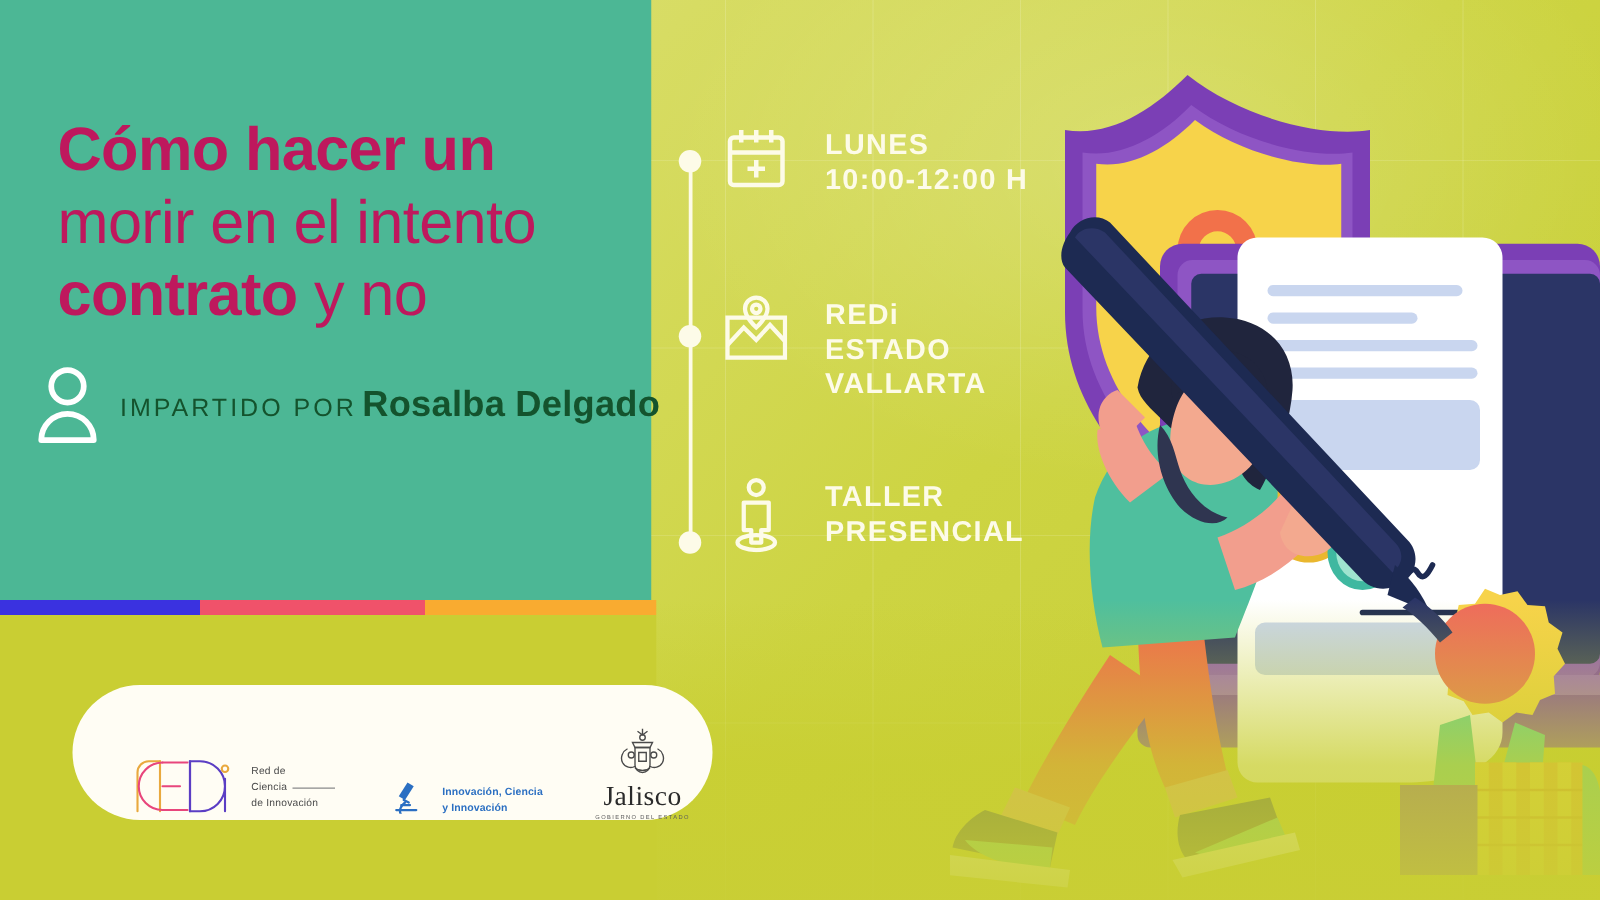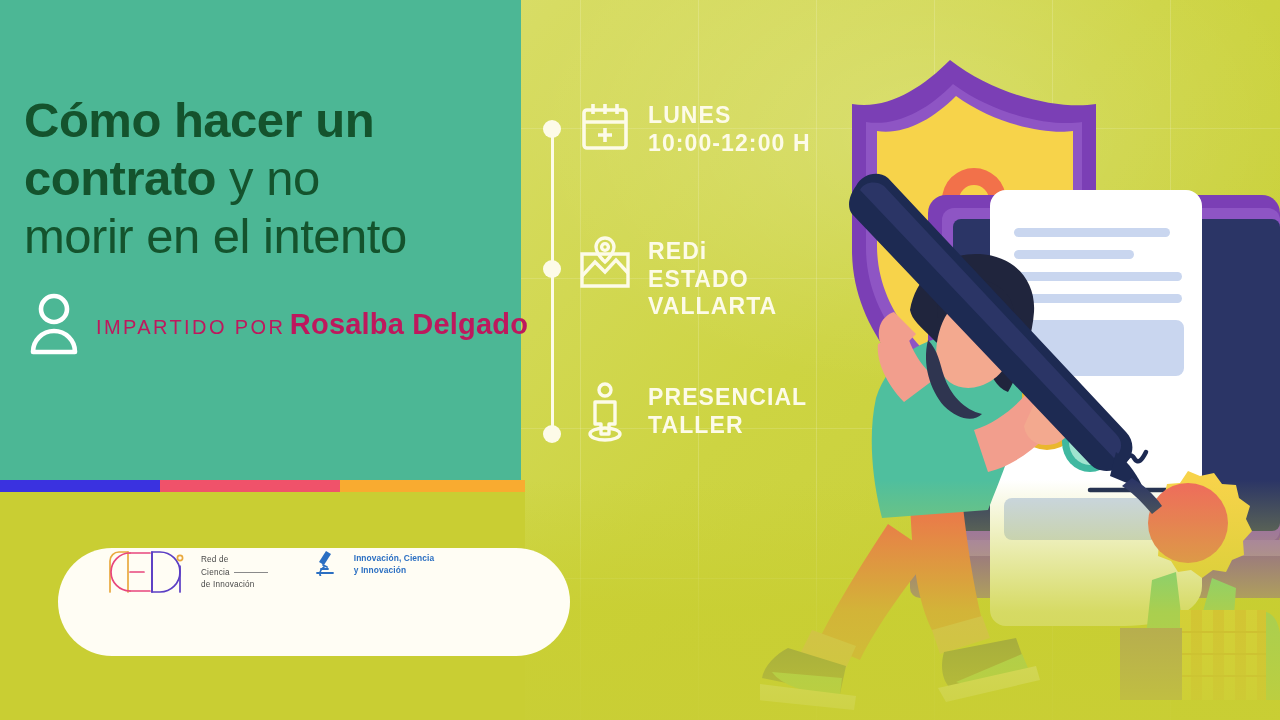--- a/index.html
+++ b/index.html
@@ -42,53 +42,53 @@
   .stripe .s1{width:160px;background:#3a32e0;}
   .stripe .s2{width:180px;background:#f0526a;}
   .stripe .s3{width:185px;background:#f9ab30;}
   .bottomleft{
     position:absolute;left:0;top:492px;width:525px;height:228px;
     background:#c9ce33;
   }
 
   
   .title{
-    position:absolute;left:24px;top:92px;width:480px;
-    color:#14532d;font-size:49px;line-height:1.18;letter-spacing:-0.5px;
+    position:absolute;left:46px;top:92px;width:480px;
+    color:#be185d;font-size:49px;line-height:1.18;letter-spacing:-0.5px;
   }
   .title .b{font-weight:bold;}
   .title .l{font-weight:300;}
   .title .row{display:block;white-space:nowrap;}
 
   
   .speaker{position:absolute;left:28px;top:292px;display:flex;align-items:center;gap:16px;}
   .speaker .ico{width:52px;height:64px;flex:none;}
-  .speaker .txt{color:#be185d;}
+  .speaker .txt{color:#14532d;}
   .speaker .label{font-size:20px;letter-spacing:2.4px;font-weight:500;line-height:1.25;}
   .speaker .name{font-size:29px;font-weight:bold;letter-spacing:.2px;line-height:1.25;margin-top:2px;}
 
   
   .timeline{position:absolute;left:548px;top:120px;width:8px;height:320px;}
   .tl-line{position:absolute;left:3px;top:8px;width:3px;height:305px;background:#fdfbe8;border-radius:2px;}
   .tl-dot{position:absolute;left:-5px;width:18px;height:18px;border-radius:50%;background:#fdfbe8;}
 
   .details{position:absolute;left:578px;top:100px;width:300px;}
-  .detail{display:flex;align-items:flex-start;gap:16px;margin-bottom:0;position:absolute;width:300px;}
+  .detail{display:flex;align-items:flex-start;gap:28px;margin-bottom:0;position:absolute;width:300px;}
   .detail .dicon{width:54px;flex:none;display:flex;justify-content:center;}
   .detail .dtext{
     color:#fdfbe8;font-size:23px;font-weight:bold;line-height:1.2;letter-spacing:1.1px;
     padding-top:2px;
   }
   .detail .dtext span{display:block;white-space:nowrap;}
 
   
   .logocard{
     position:absolute;left:58px;top:548px;width:512px;height:108px;
     background:#fffdf4;border-radius:54px;
-    display:flex;align-items:flex-start;
+    display:flex;align-items:flex-end;
   }
   .logo-redi{display:flex;align-items:center;gap:9px;margin-left:48px;}
   .redi-txt{font-size:8.2px;line-height:1.55;color:#4a4a4a;letter-spacing:.2px;}
   .redi-txt .ln{display:flex;align-items:center;gap:4px;white-space:nowrap;}
   .redi-rule{display:inline-block;width:34px;height:1px;background:#8a8a8a;}
 
   .logo-ict{display:flex;align-items:center;gap:18px;margin-left:46px;}
   .ict-txt{font-size:8.4px;font-weight:bold;line-height:1.45;color:#2b6fc2;letter-spacing:.1px;white-space:nowrap;}
 
   .logo-jal{margin-left:42px;text-align:center;}
@@ -237,22 +237,22 @@
   <div class="teal-panel"></div>
   <div class="stripe">
     <i class="s1"></i>
     <i class="s2"></i>
     <i class="s3"></i>
   </div>
   <div class="bottomleft"></div>
 
   <div class="title">
     <span class="row"><span class="b">Cómo hacer un</span></span>
+    <span class="row"><span class="l">morir en el intento</span></span>
     <span class="row"><span class="b">contrato</span><span class="l"> y no</span></span>
-    <span class="row"><span class="l">morir en el intento</span></span>
   </div>
 
   <div class="speaker">
     <span class="ico">
       <svg width="52" height="64" viewBox="0 0 52 64" fill="none" stroke="#ffffff" stroke-width="4.6">
         <circle cx="26" cy="17" r="13"></circle>
         <path d="M5 60 a21 21 0 0 1 42 0 z" stroke-linejoin="round"></path>
       </svg>
     </span>
     <span class="txt">
@@ -303,22 +303,22 @@
 
     <div class="detail" style="top:282px;">
       <span class="dicon">
         <svg width="46" height="60" viewBox="0 0 46 60" fill="none" stroke="#fdfbe8" stroke-width="3.4">
           <circle cx="23" cy="8" r="6"></circle>
           <path d="M13 20 h20 v22 h-6 v10 h-8 v-10 h-6 z" stroke-linejoin="round"></path>
           <ellipse cx="23" cy="52" rx="15" ry="6"></ellipse>
         </svg>
       </span>
       <span class="dtext">
+        <span>TALLER</span>
         <span>PRESENCIAL</span>
-        <span>TALLER</span>
       </span>
     </div>
   </div>
 
   <div class="logocard">
 
     <div class="logo-redi">
       <span>
         <svg width="86" height="46" viewBox="0 0 86 46" fill="none" stroke-width="1.7" stroke-linecap="round">
           <path d="M4 44 V13 a9 9 0 0 1 9 -9 h9" stroke="#e9a93e"></path>
@@ -350,15 +350,33 @@
           <path d="M3 25 h16"></path>
           <path d="M7 21 h7"></path>
         </svg>
       </span>
       <span class="ict-txt">
         <span>Innovación, Ciencia</span><br>
         <span>y Innovación</span>
       </span>
     </div>
 
+    <div class="logo-jal">
+      <span>
+        <svg width="52" height="40" viewBox="0 0 52 40" fill="none" stroke="#4a4a4a" stroke-width="1.1">
+          <path d="M26 2 v5 M22 4 l4 3 l4 -3"></path>
+          <circle cx="26" cy="9" r="2.2"></circle>
+          <path d="M18 13 h16 l-2 4 h-12 z"></path>
+          <path d="M14 18 c-4 2 -6 7 -4 11 c2 4 7 5 10 3"></path>
+          <path d="M38 18 c4 2 6 7 4 11 c-2 4 -7 5 -10 3"></path>
+          <path d="M20 17 h12 v14 a6 6 0 0 1 -12 0 z"></path>
+          <path d="M23 21 h6 v7 h-6 z"></path>
+          <circle cx="17" cy="23" r="2.4"></circle>
+          <circle cx="35" cy="23" r="2.4"></circle>
+          <path d="M20 33 c2 3 10 3 12 0"></path>
+        </svg>
+      </span>
+      <div class="jal-name">Jalisco</div>
+      <div class="jal-sub">GOBIERNO DEL ESTADO</div>
+    </div>
   </div>
 
 </div>
 
 </body></html>

